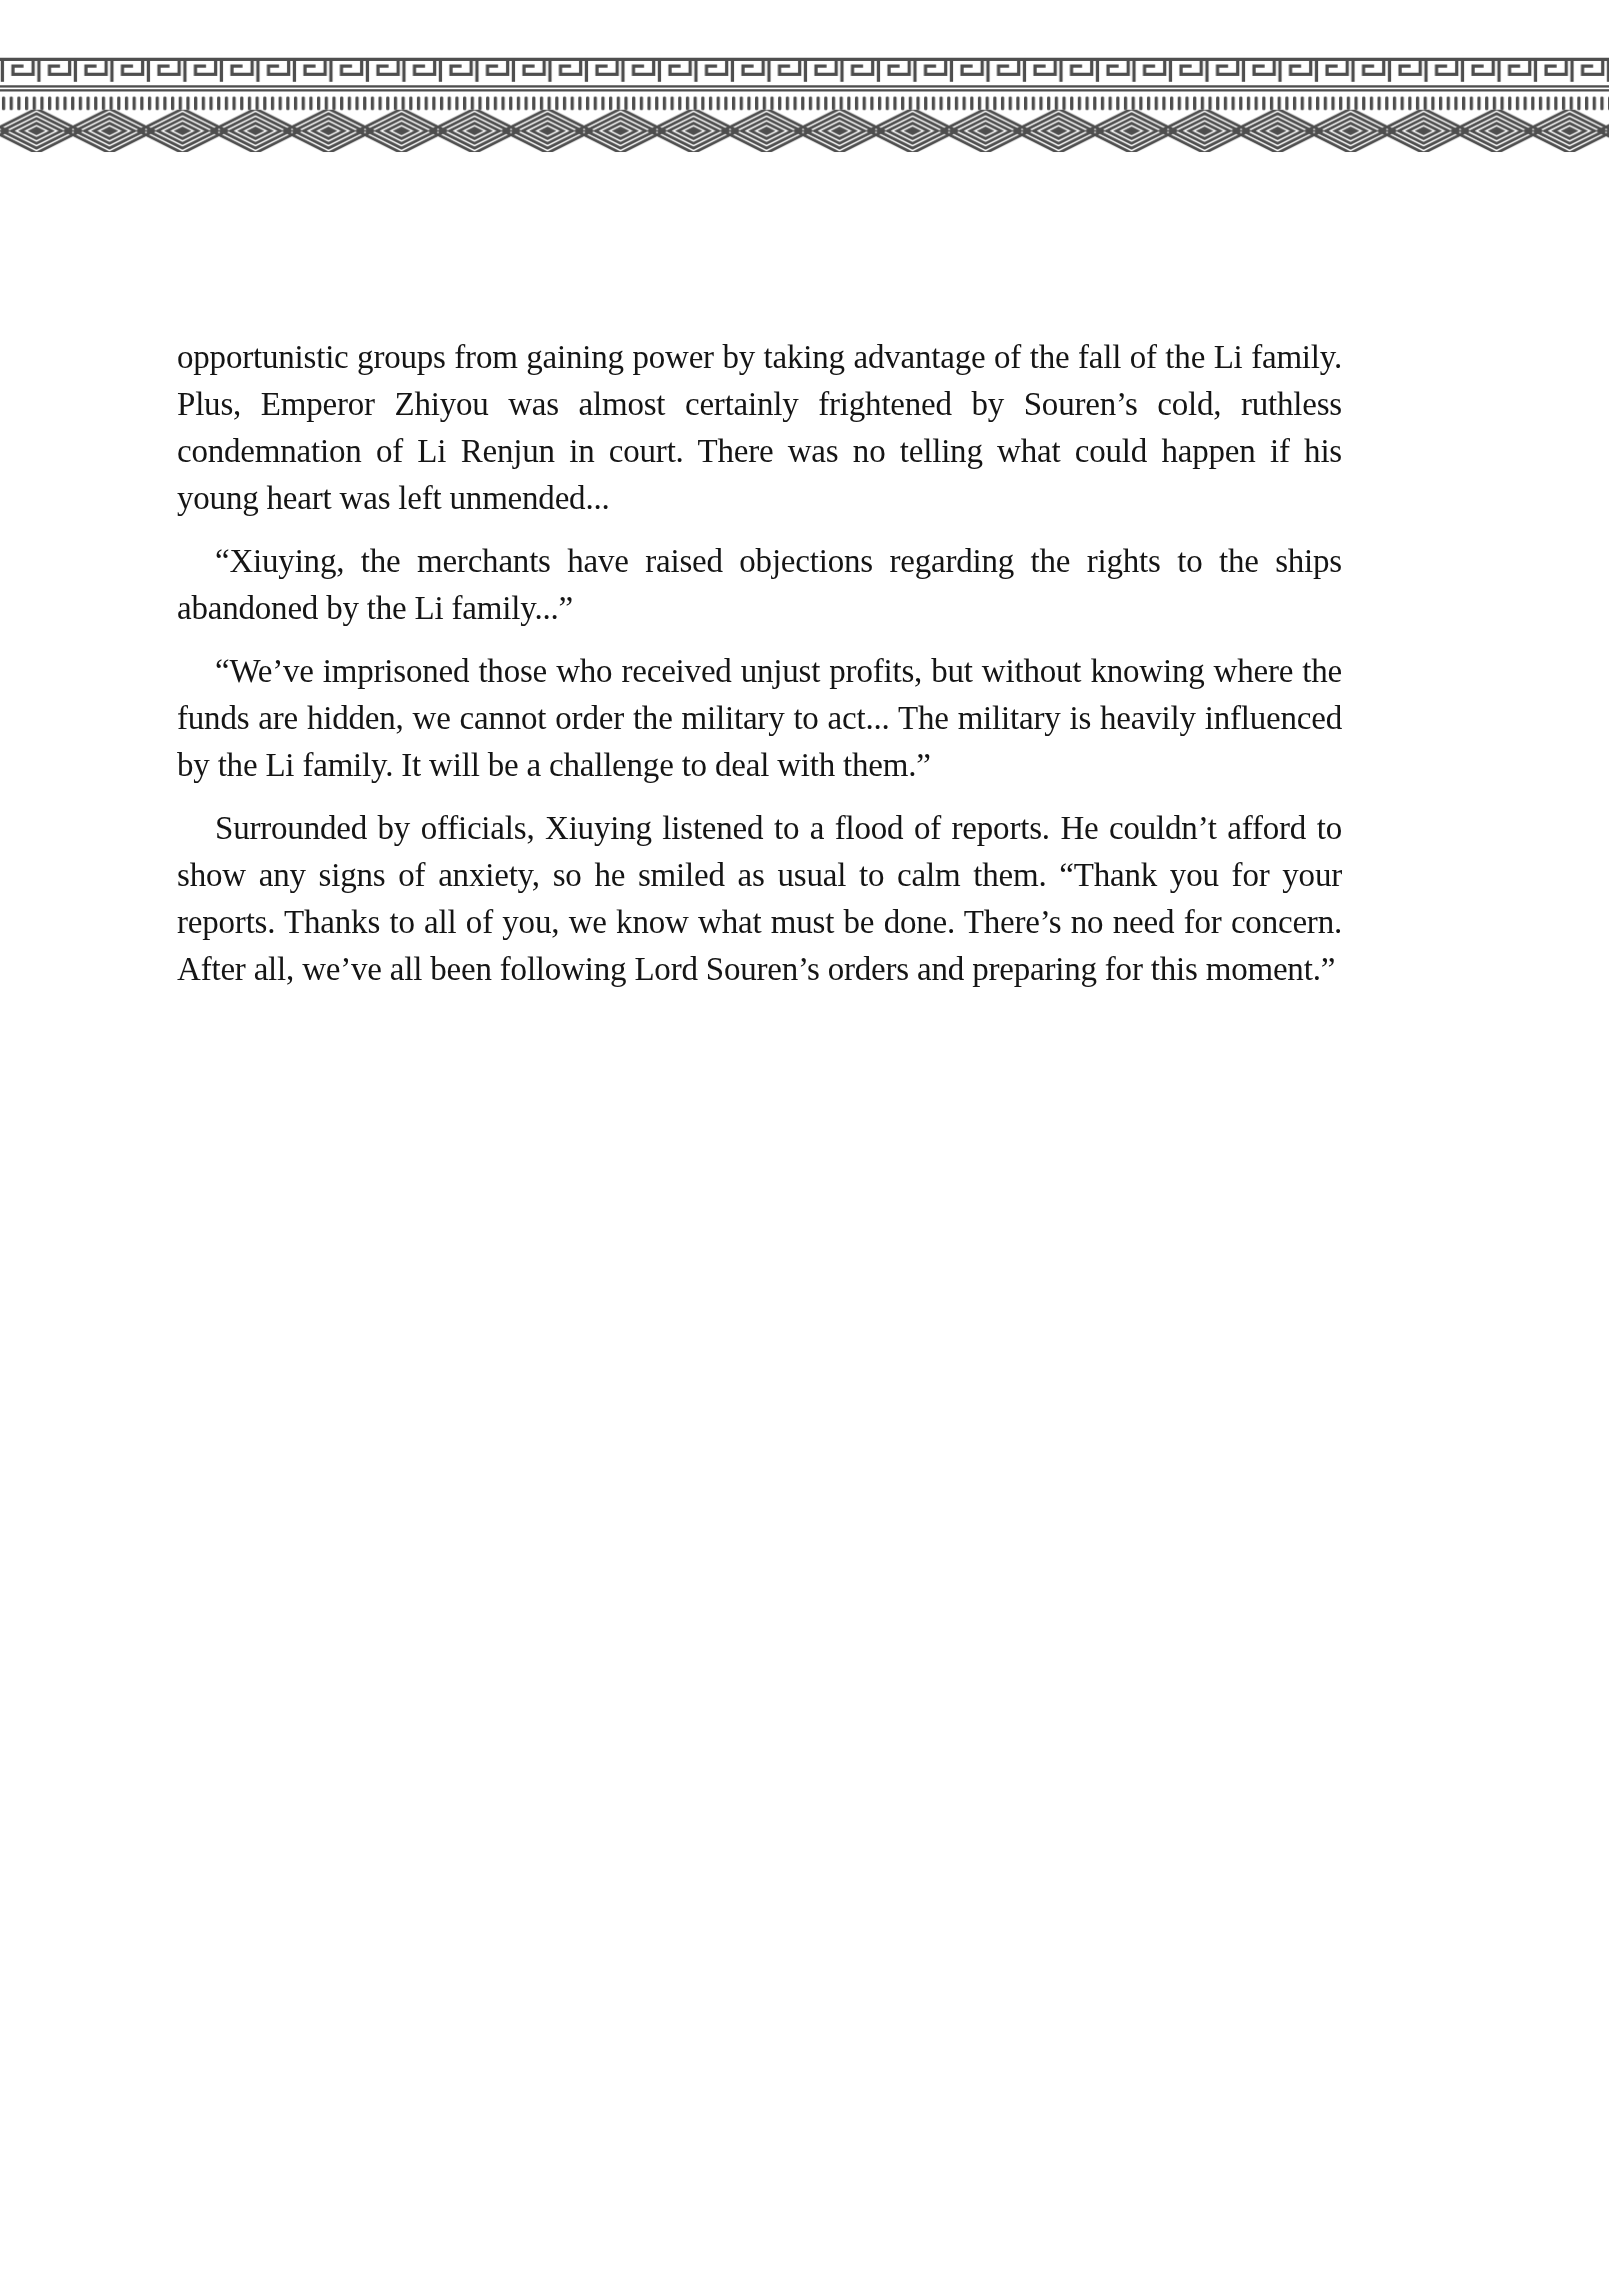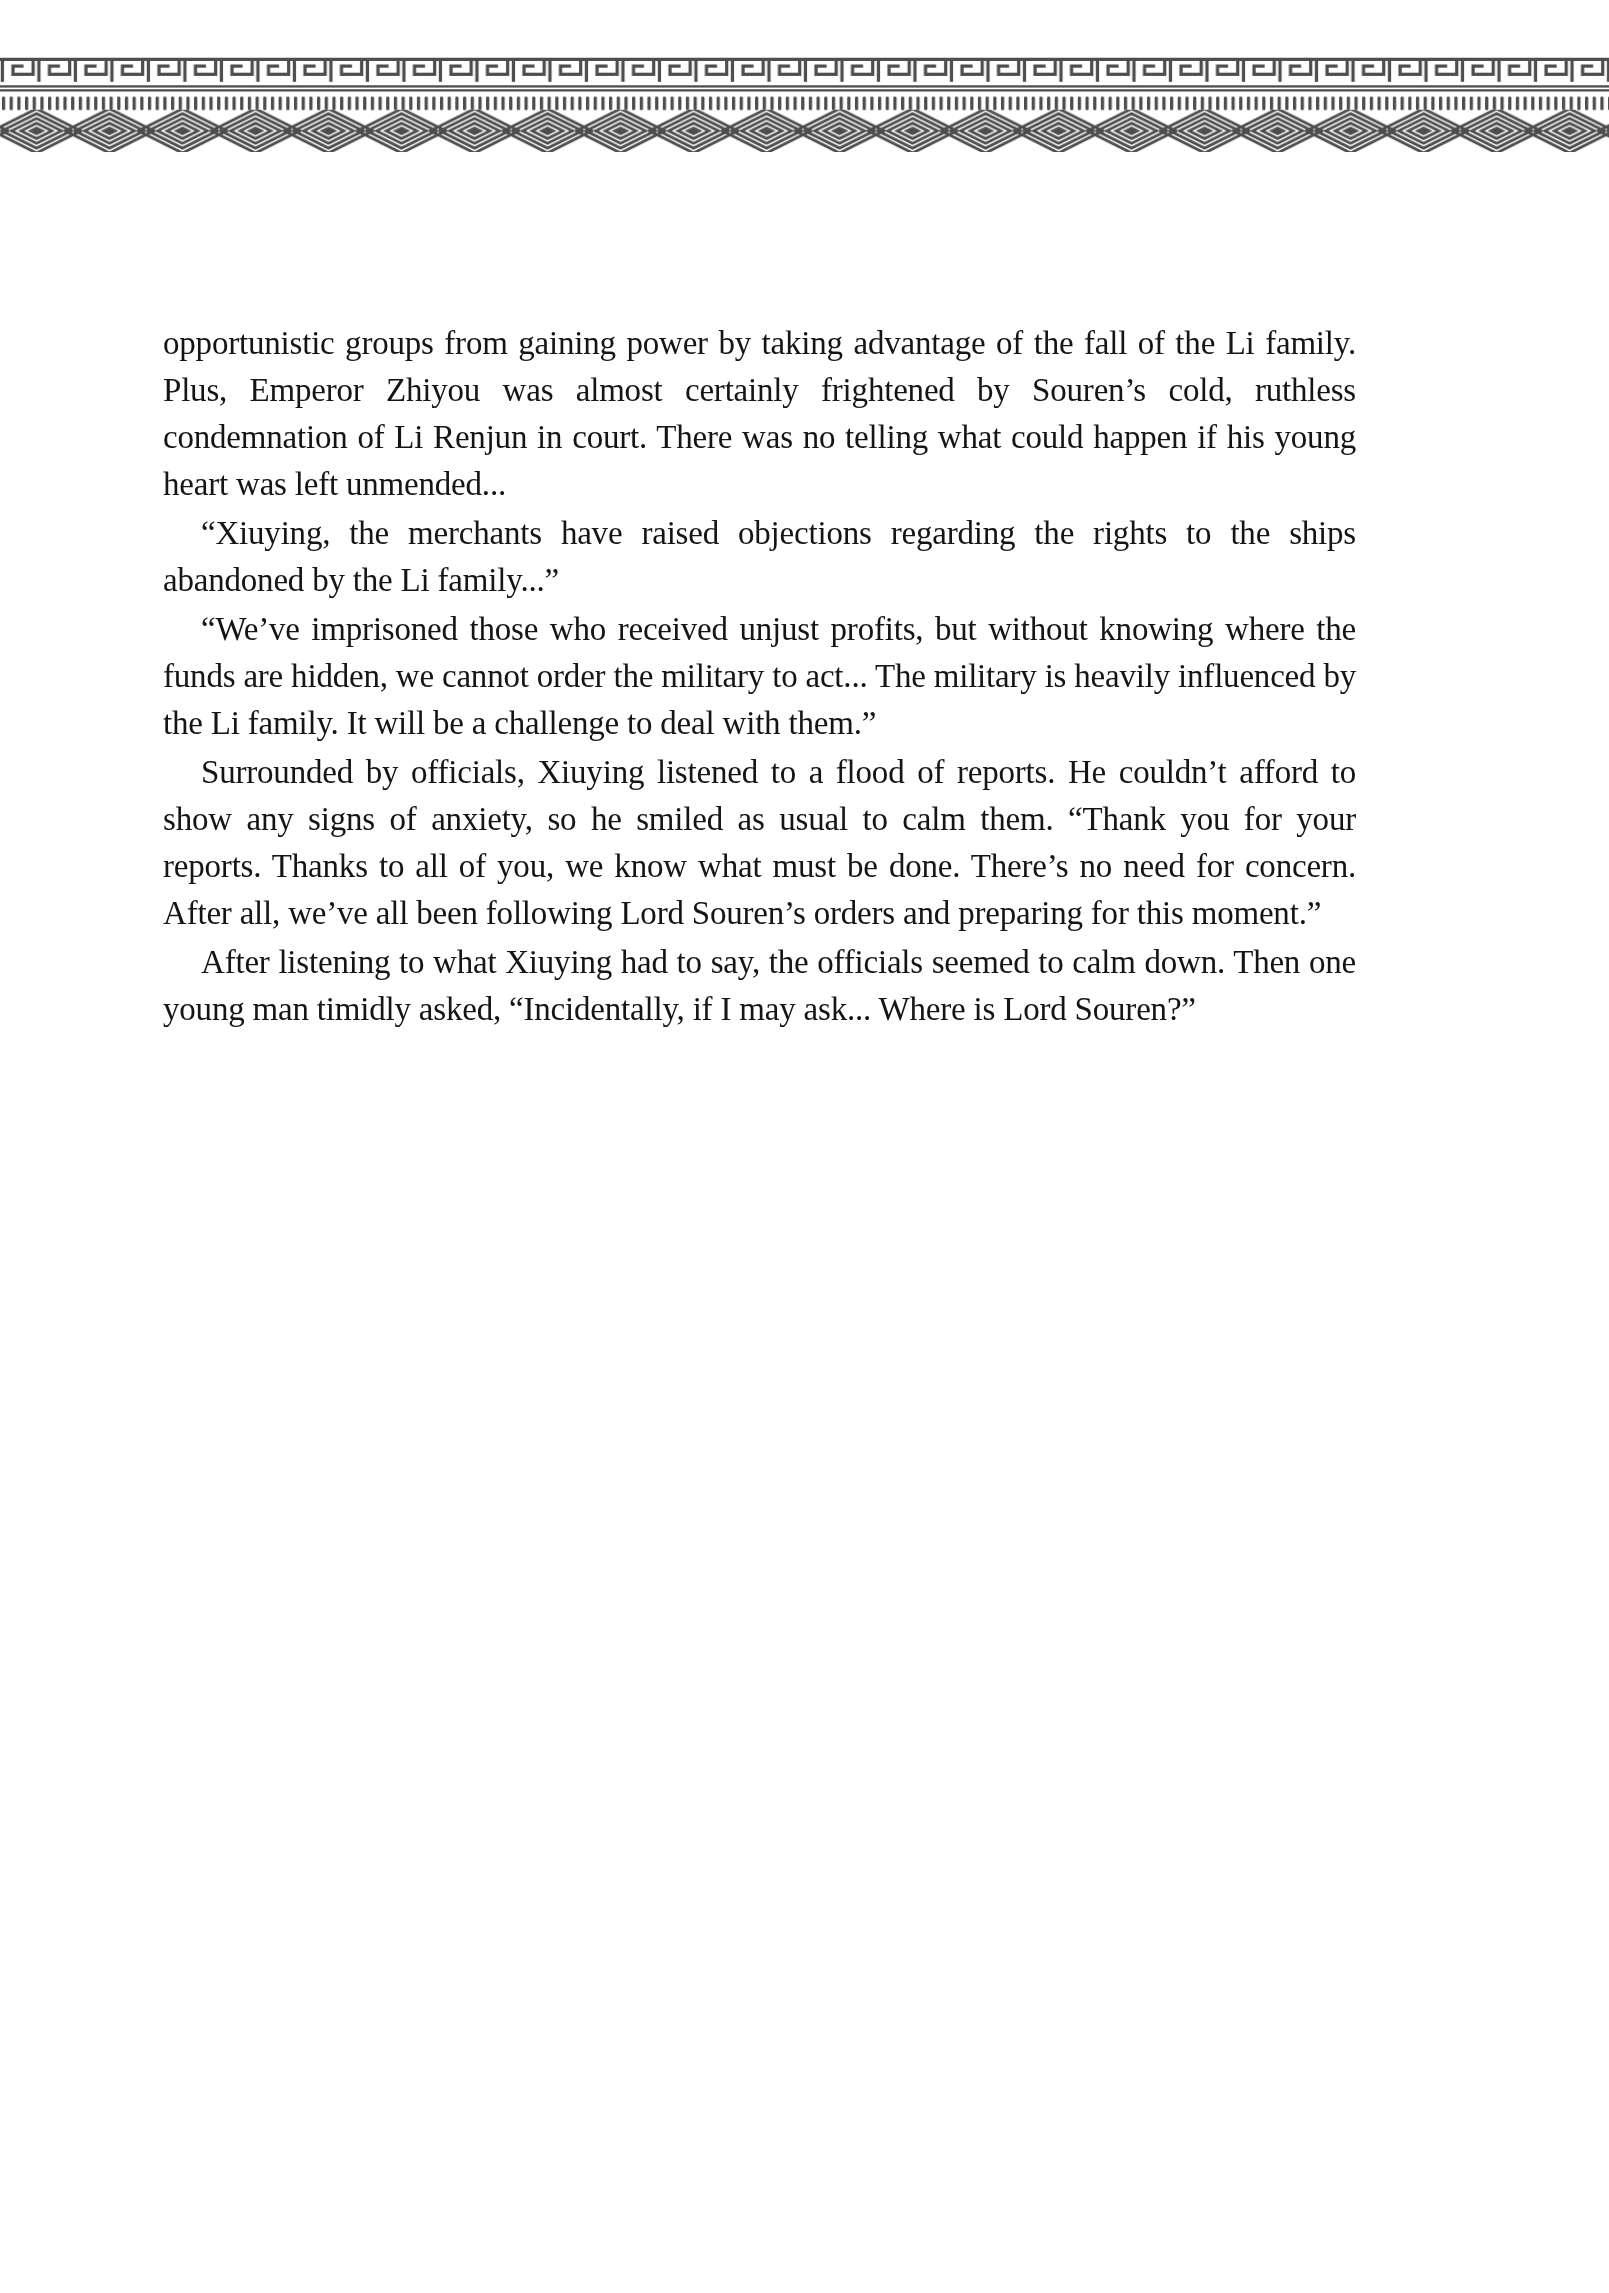--- a/index.html
+++ b/index.html
@@ -26,21 +26,21 @@
     left: 161px;
     top: 318px;
     width: 1197px;
     color: #151515;
     font-size: 33px;
     line-height: 47px;
     text-align: justify;
     letter-spacing: -0.2px;
   }
   .text-block p {
-    margin: 2px;
+    margin: 16px;
     padding: 0;
     text-indent: 38px;
   }
   .text-block p.noindent {
     text-indent: 0;
   }
 </style>
 </head>
 <body style="background: rgb(255, 255, 255);">
 
@@ -84,15 +84,14 @@
       <rect x="0" y="114" width="1675" height="44" fill="url(#diamonds)"></rect>
     </g>
   </svg>
 </div>
 
 <main class="text-block" style="color: rgb(21, 21, 21);">
     <p class="noindent">opportunistic groups from gaining power by taking advantage of the fall of the Li family. Plus, Emperor Zhiyou was almost certainly frightened by Souren’s cold, ruthless condemnation of Li Renjun in court. There was no telling what could happen if his young heart was left unmended...</p>
     <p>“Xiuying, the merchants have raised objections regarding the rights to the ships abandoned by the Li family...”</p>
     <p>“We’ve imprisoned those who received unjust profits, but without knowing where the funds are hidden, we cannot order the military to act... The military is heavily influenced by the Li family. It will be a challenge to deal with them.”</p>
     <p>Surrounded by officials, Xiuying listened to a flood of reports. He couldn’t afford to show any signs of anxiety, so he smiled as usual to calm them. “Thank you for your reports. Thanks to all of you, we know what must be done. There’s no need for concern. After all, we’ve all been following Lord Souren’s orders and preparing for this moment.”</p>
-    <p>After listening to what Xiuying had to say, the officials seemed to calm down. Then one young man timidly asked, “Incidentally, if I may ask... Where is Lord Souren?”</p>
   </main>
 
 
 </body></html>

